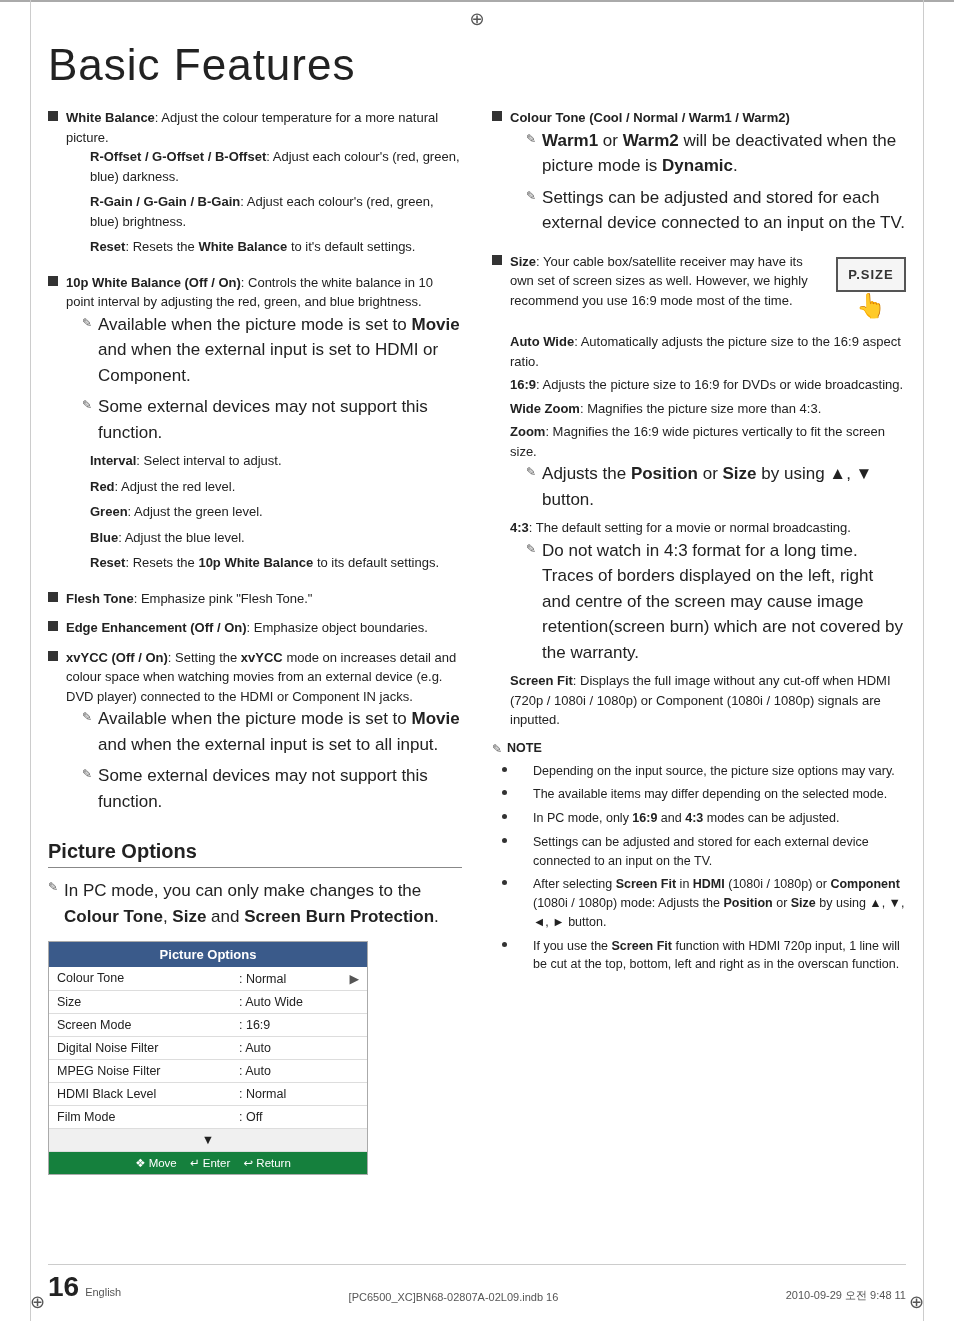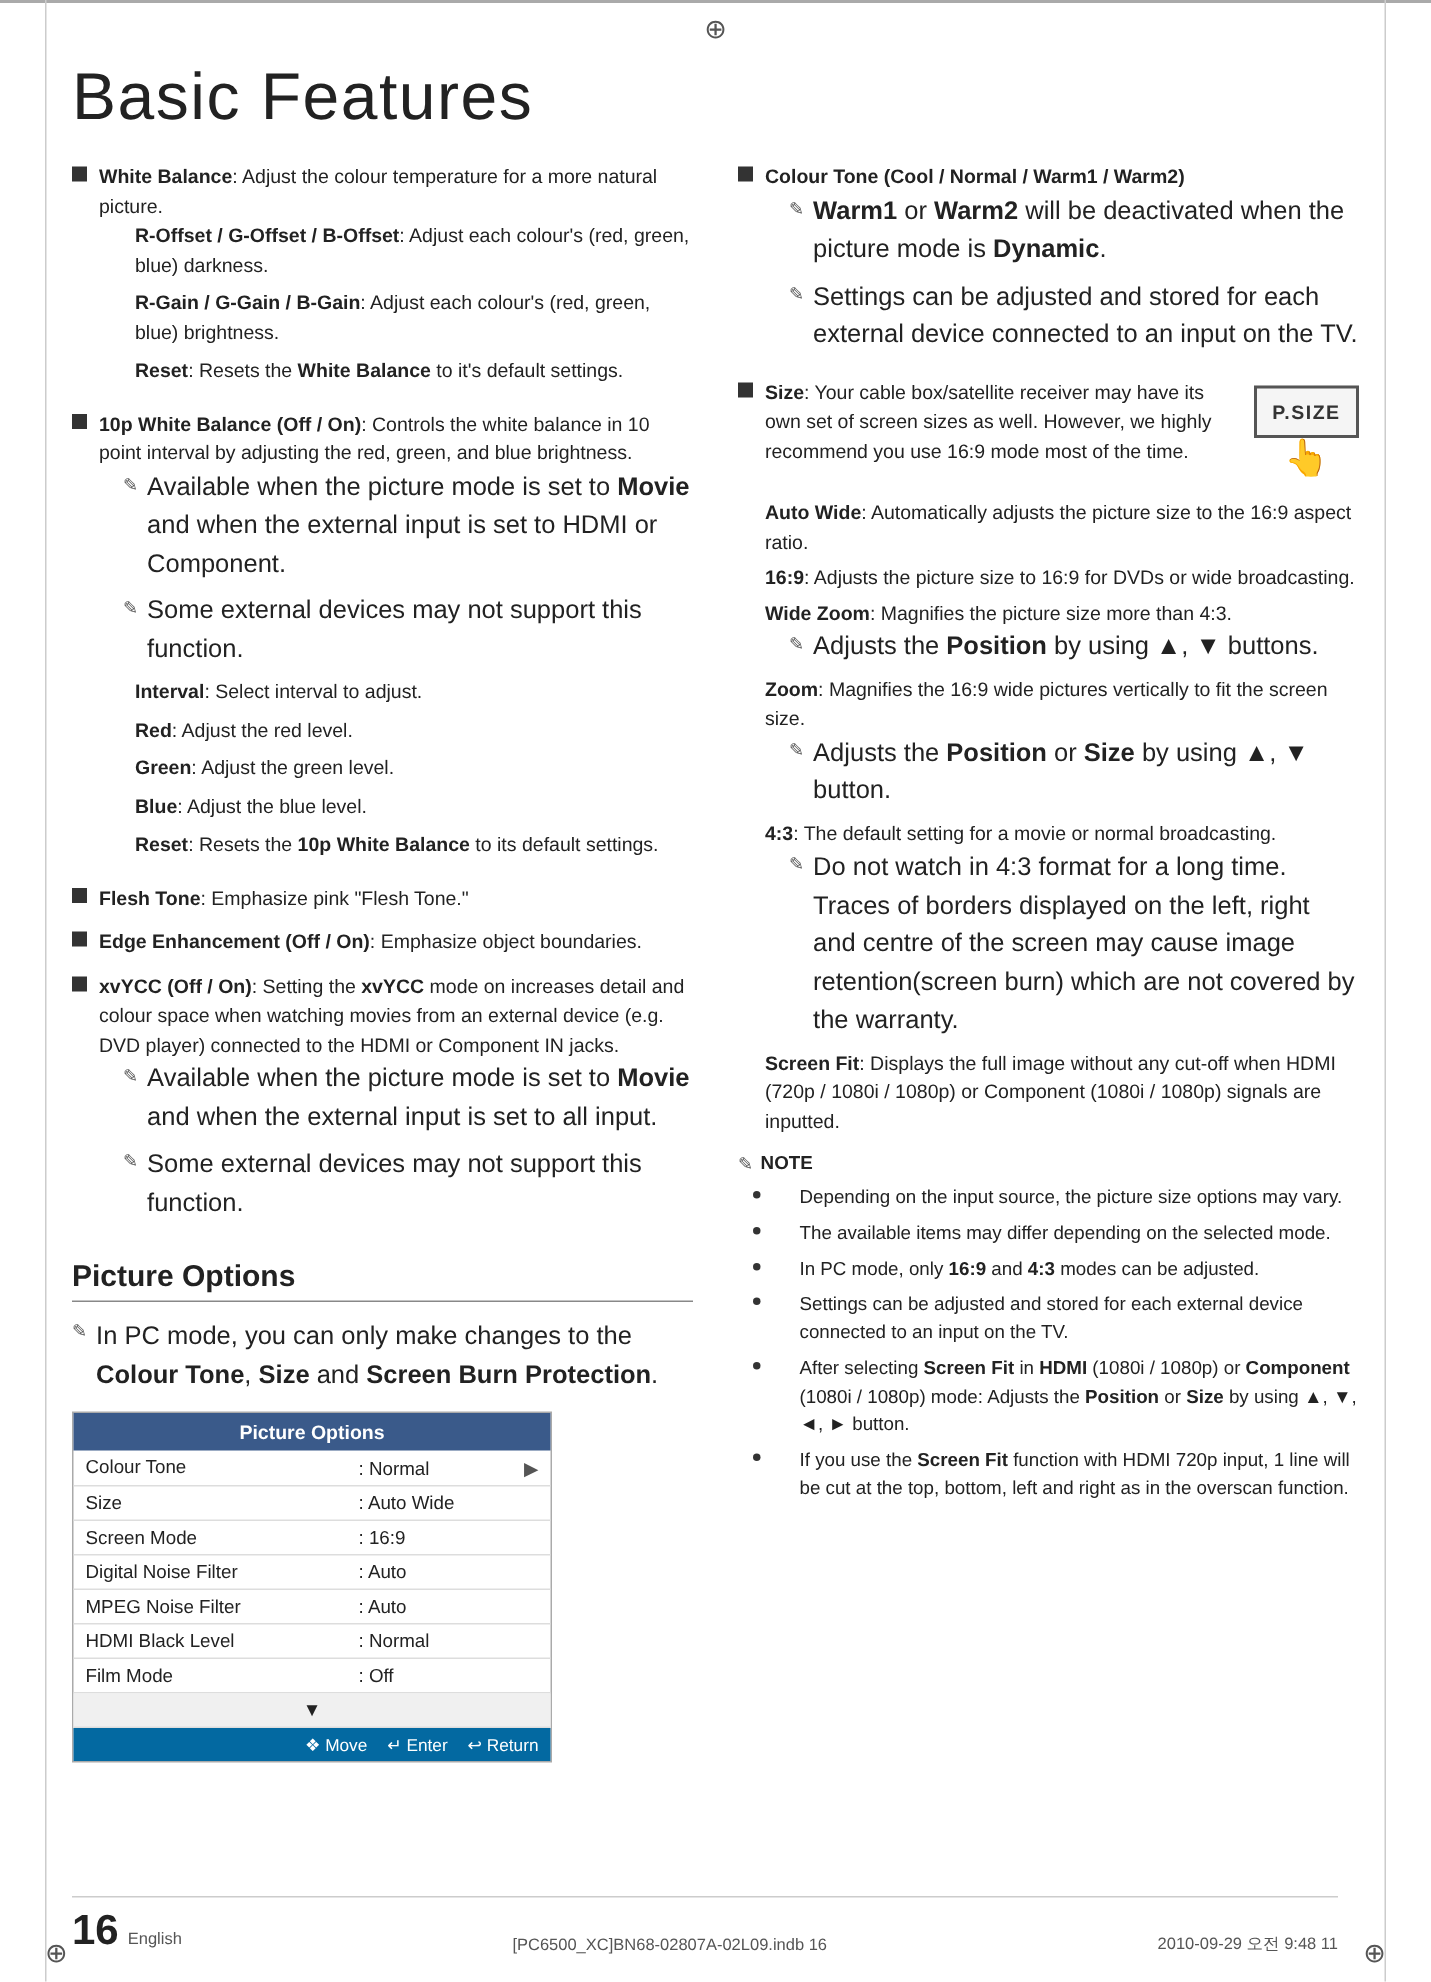--- a/index.html
+++ b/index.html
@@ -162,24 +162,24 @@
       flex: 0 0 120px;
       color: #222;
       display: flex;
       align-items: center;
       justify-content: space-between;
     }
     .po-arrow {
       color: #555;
     }
     .po-table-footer {
-      background: #0369a1;
+      background: #15803d;
       color: #fff;
-      text-align: right;
-      padding: 4px 8px;
+      text-align: center;
+      padding: 4px 24px;
       font-size: 11.5px;
     }
     .footer-icons span {
       margin-left: 10px;
     }
     
     .psize-container {
       display: flex;
       flex-direction: column;
       align-items: center;
@@ -234,21 +234,21 @@
       flex: 1;
       line-height: 1.5;
       font-size: 12.5px;
       margin-left: 20px;
     }
     
     .page-footer {
       position: absolute;
       bottom: 18px;
       left: 48px;
-      right: 62px;
+      right: 48px;
       display: flex;
       justify-content: space-between;
       align-items: flex-end;
       font-size: 11px;
       color: #555;
       border-top: 1px solid #ccc;
       padding-top: 6px;
     }
     .page-number-area {
       display: flex;
@@ -435,24 +435,20 @@
           <div class="right-col-size-row">
             <span><b>Size</b>: Your cable box/satellite receiver may have its own set of screen sizes as well. However, we highly recommend you use 16:9 mode most of the time.</span>
             <div class="psize-container">
               <div class="psize-btn">P.SIZE</div>
               <div class="psize-hand">👆</div>
             </div>
           </div>
           <div style="margin-top:8px;"><b>Auto Wide</b>: Automatically adjusts the picture size to the 16:9 aspect ratio.</div>
           <div style="margin-top:4px;"><b>16:9</b>: Adjusts the picture size to 16:9 for DVDs or wide broadcasting.</div>
           <div style="margin-top:4px;"><b>Wide Zoom</b>: Magnifies the picture size more than 4:3.</div>
-          <div class="note-item">
-            <span class="note-icon pencil-note"></span>
-            <span class="note-text">Adjusts the <b>Position</b> by using ▲, ▼ buttons.</span>
-          </div>
           <div style="margin-top:4px;"><b>Zoom</b>: Magnifies the 16:9 wide pictures vertically to fit the screen size.</div>
           <div class="note-item">
             <span class="note-icon pencil-note"></span>
             <span class="note-text">Adjusts the <b>Position</b> or <b>Size</b> by using ▲, ▼ button.</span>
           </div>
           <div style="margin-top:4px;"><b>4:3</b>: The default setting for a movie or normal broadcasting.</div>
           <div class="note-item">
             <span class="note-icon pencil-note"></span>
             <span class="note-text">Do not watch in 4:3 format for a long time. Traces of borders displayed on the left, right and centre of the screen may cause image retention(screen burn) which are not covered by the warranty.</span>
           </div>

